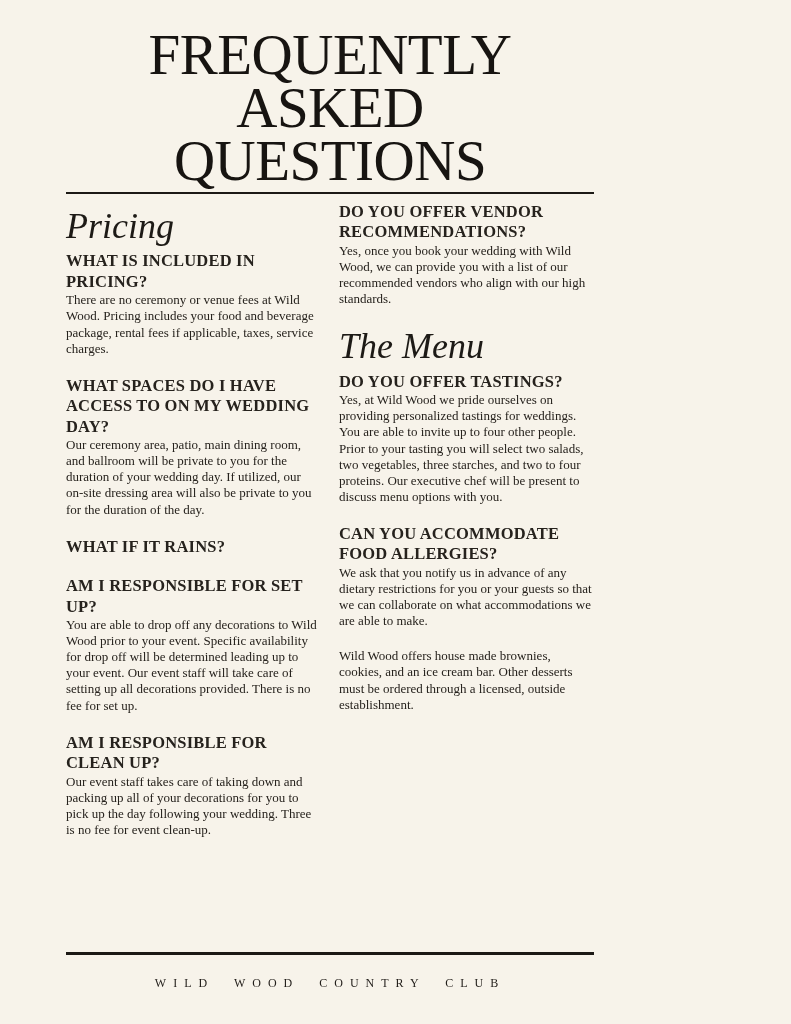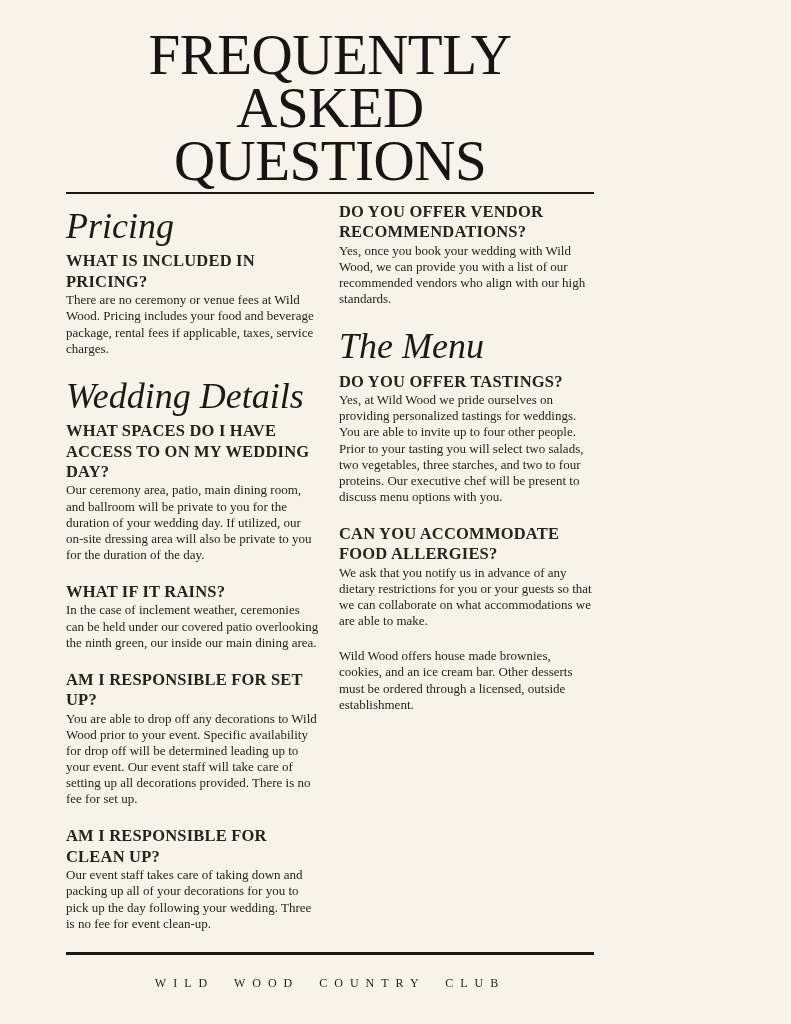--- a/index.html
+++ b/index.html
@@ -89,30 +89,28 @@
 
     <div class="column">
 
       <h2 class="section-heading">Pricing</h2>
 
       <div class="qa">
         <div class="question">WHAT IS INCLUDED IN PRICING?</div>
         <div class="answer">There are no ceremony or venue fees at Wild Wood. Pricing includes your food and beverage package, rental fees if applicable, taxes, service charges.</div>
       </div>
 
-      <h2 class="section-heading">Wedding Details</h2>
 
       <div class="qa">
         <div class="question">WHAT SPACES DO I HAVE ACCESS TO ON MY WEDDING DAY?</div>
         <div class="answer">Our ceremony area, patio, main dining room, and ballroom will be private to you for the duration of your wedding day. If utilized, our on-site dressing area will also be private to you for the duration of the day.</div>
       </div>
 
       <div class="qa">
         <div class="question">WHAT IF IT RAINS?</div>
-        <div class="answer">In the case of inclement weather, ceremonies can be held under our covered patio overlooking the ninth green, our inside our main dining area.</div>
       </div>
 
       <div class="qa">
         <div class="question">AM I RESPONSIBLE FOR SET UP?</div>
         <div class="answer">You are able to drop off any decorations to Wild Wood prior to your event. Specific availability for drop off will be determined leading up to your event. Our event staff will take care of setting up all decorations provided. There is no fee for set up.</div>
       </div>
 
       <div class="qa">
         <div class="question">AM I RESPONSIBLE FOR CLEAN UP?</div>
         <div class="answer">Our event staff takes care of taking down and packing up all of your decorations for you to pick up the day following your wedding. Three is no fee for event clean-up.</div>

